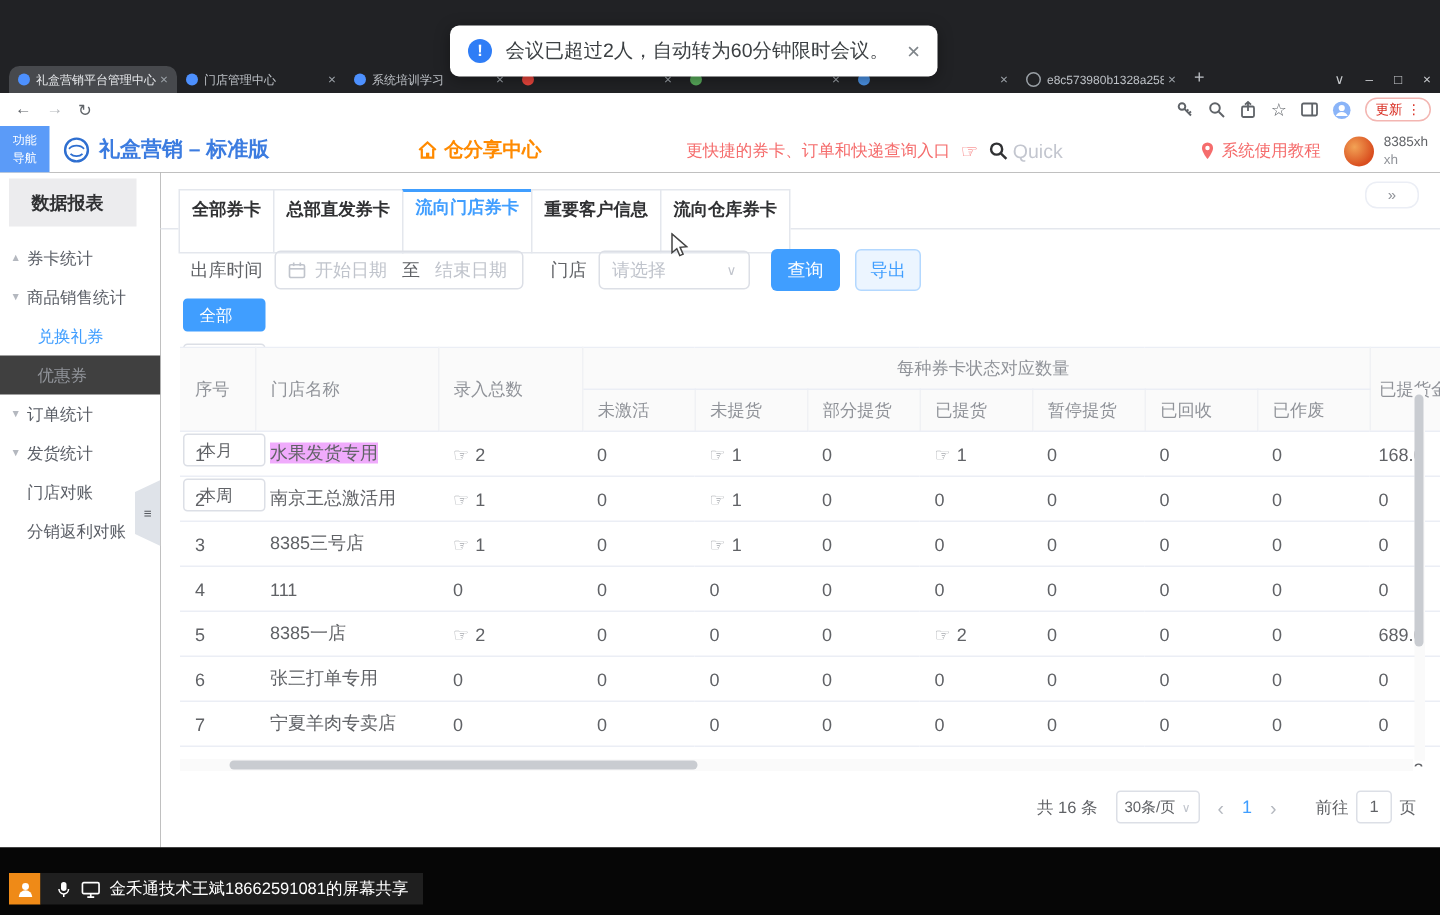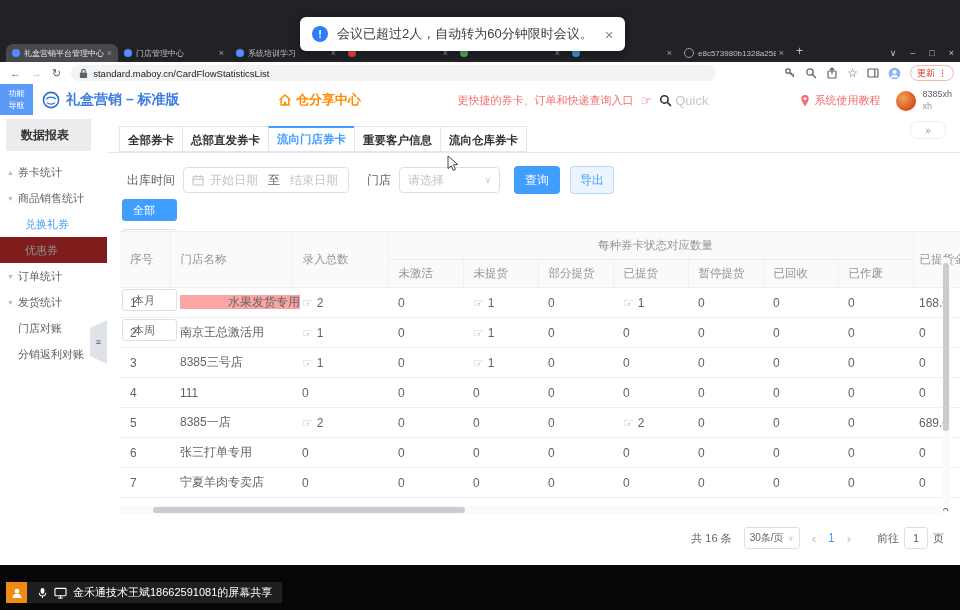--- a/index.html
+++ b/index.html
@@ -48,29 +48,29 @@
   
   .sidebar{position:absolute;left:0;top:115px;width:107px;height:450px;background:#fff;}
   .side-title{margin:4px 16px 0 6px;height:32px;background:#ececee;display:flex;align-items:center;
         padding-left:15px;font-size:12px;font-weight:bold;color:#303133;}
   .side-list{margin-top:8px;}
   .side-item{height:26px;display:flex;align-items:center;padding-left:18px;font-size:11px;color:#5a5e66;
         position:relative;cursor:pointer;}
   .side-item .arrow{position:absolute;left:7px;font-size:7px;color:#b4b8bf;}
   .side-item.child{padding-left:25px;}
   .side-item.active{color:#409eff;}
-  .side-item.muted{background:#7f1d1d;color:#909399;text-align:right;}
+  .side-item.muted{background:#404040;color:#909399;text-align:right;}
   .side-handle{position:absolute;right:0;top:205px;width:17px;height:44px;background:#dfe3e9;
         clip-path:polygon(100% 0,100% 100%,0 82%,0 18%);display:flex;align-items:center;justify-content:center;
         color:#55585e;font-size:9px;}
   
   .main{position:absolute;left:107px;top:115px;width:853px;height:450px;background:#fff;}
   .tab-underline{position:absolute;left:0;top:37px;width:853px;height:1px;background:#e4e7ed;}
   .ctabs{position:absolute;left:13px;top:11px;display:flex;}
-  .ctab{height:26px;line-height:26px;padding:0 8px;border:1px solid #e4e7ed;margin-left:-1px;font-size:11.5px;
+  .ctab{height:43px;line-height:26px;padding:0 8px;border:1px solid #e4e7ed;margin-left:-1px;font-size:11.5px;
         font-weight:bold;color:#303133;background:#fff;box-sizing:border-box;cursor:pointer;}
   .ctab.active{color:#409eff;border-top:2px solid #409eff;line-height:23px;}
   .expand-pill{position:absolute;right:14px;top:6px;width:34px;height:16px;border:1px solid #ebeef5;
         border-radius:8px;display:flex;align-items:center;justify-content:center;color:#909399;font-size:10px;}
   .filters{position:absolute;left:20px;top:51px;height:28px;display:flex;align-items:center;
         font-size:12px;color:#606266;}
   .date-box{margin-left:8px;width:166px;height:26px;border:1px solid #dcdfe6;border-radius:4px;display:flex;
         align-items:center;padding:0 8px;box-sizing:border-box;color:#c0c4cc;}
   .date-box .ph{margin-left:6px;}
   .date-box .to{color:#606266;margin:0 10px;}
@@ -91,21 +91,21 @@
   table.grid{border-collapse:collapse;table-layout:fixed;width:883px;}
   .grid thead th{height:28px;background:#fafafa;font-size:11.5px;color:#909399;font-weight:normal;
         text-align:left;padding:0 0 0 10px;border-bottom:1px solid #ebeef5;border-top:1px solid #ebeef5;
         border-right:1px solid #f0f1f4;box-sizing:border-box;}
   .grid thead th.group{text-align:center;}
   .grid thead th.amt{padding-left:6px;border-right:none;}
   .grid tbody td{height:30px;font-size:12px;color:#606266;padding:0 0 0 10px;border-bottom:1px solid #ebeef5;
         box-sizing:border-box;white-space:nowrap;}
   .grid tbody td.amt{padding-left:6px;}
   .ptr{color:#a8abb0;font-size:12px;margin-right:4px;}
-  .sel{background:#fca5a5;padding-left:48px;}
+  .sel{background:#f0abfc;}
   .h-track{position:absolute;left:13px;top:391px;width:822px;height:8px;background:#fafafa;}
   .h-thumb{position:absolute;left:46px;top:392px;width:312px;height:6px;background:#c9ccd1;border-radius:3px;}
   .v-track{position:absolute;left:836px;top:144px;width:7px;height:248px;background:#fafafa;}
   .v-thumb{position:absolute;left:836px;top:148px;width:6px;height:168px;background:#c9ccd1;border-radius:3px;}
   
   .pagination{position:absolute;right:16px;top:412px;display:flex;align-items:center;font-size:11px;color:#606266;}
   .pg-total{margin-right:12px;}
   .size-select{width:56px;height:22px;border:1px solid #dcdfe6;border-radius:3px;display:flex;align-items:center;
         justify-content:space-between;padding:0 5px;box-sizing:border-box;font-size:10px;color:#606266;}
   .size-select .chev{font-size:8px;color:#c0c4cc;}
@@ -178,27 +178,20 @@
       <span>–</span>
       <span>□</span>
       <span>×</span>
     </div>
   </div>
 
   <div class="url-bar">
     <span class="nav-ic">←</span>
     <span class="nav-ic dim">→</span>
     <span class="nav-ic">↻</span>
-    <div class="omnibox">
-      <svg width="9" height="11" viewBox="0 0 10 12">
-        <rect x="1" y="5" width="8" height="6" rx="1" fill="#5f6368"></rect>
-        <path d="M3 5V3.5a2 2 0 014 0V5" fill="none" stroke="#5f6368" stroke-width="1.4"></path>
-      </svg>
-      <span>standard.maboy.cn/CardFlowStatisticsList</span>
-    </div>
     <div class="url-right">
       <svg width="12" height="12" viewBox="0 0 12 12">
         <circle cx="4" cy="4" r="2.2" fill="none" stroke="#5f6368" stroke-width="1.3"></circle>
         <path d="M5.6 5.6L10 10M8.5 8.5l1.5-1.2M7 7l1.3-1" stroke="#5f6368" stroke-width="1.3" fill="none"></path>
       </svg>
       <svg width="12" height="12" viewBox="0 0 12 12">
         <circle cx="5" cy="5" r="3.2" fill="none" stroke="#5f6368" stroke-width="1.3"></circle>
         <line x1="7.5" y1="7.5" x2="11" y2="11" stroke="#5f6368" stroke-width="1.3"></line>
       </svg>
       <svg width="12" height="12" viewBox="0 0 12 12">

